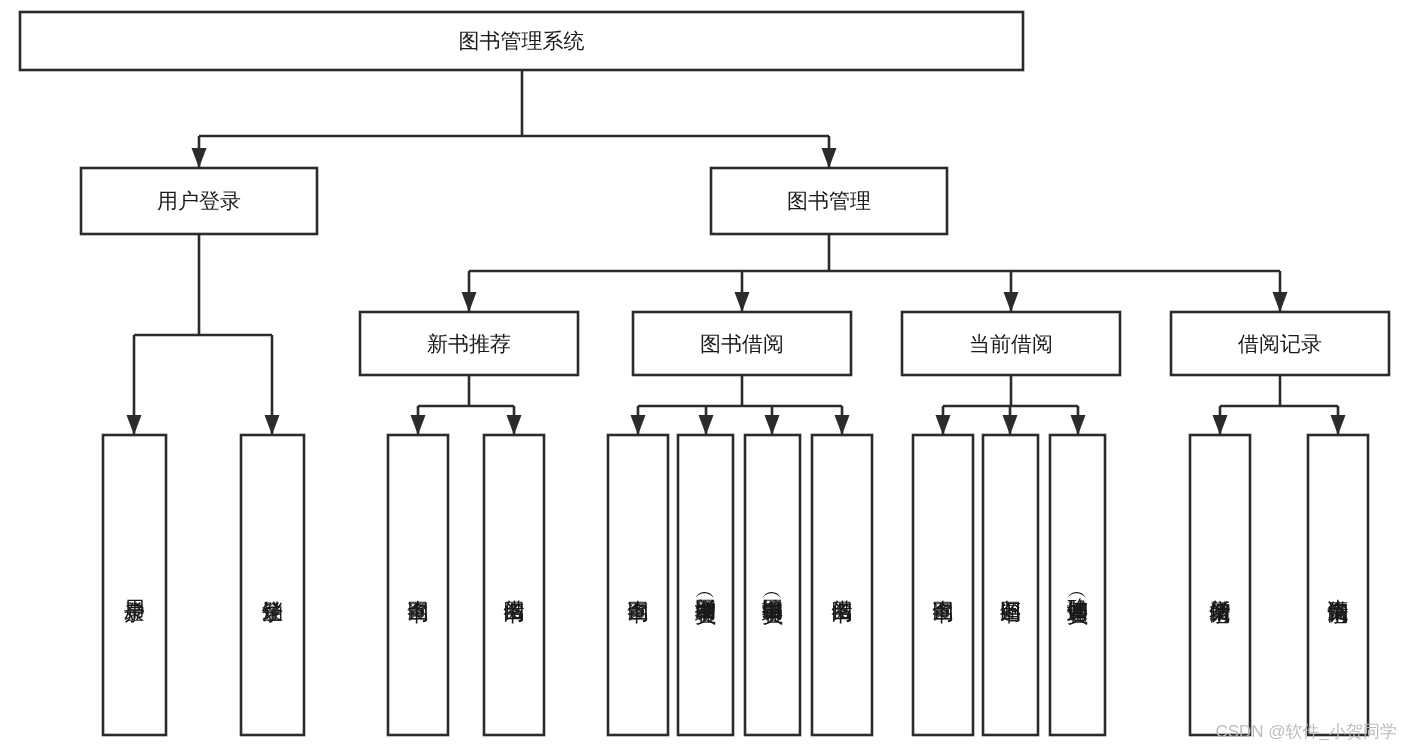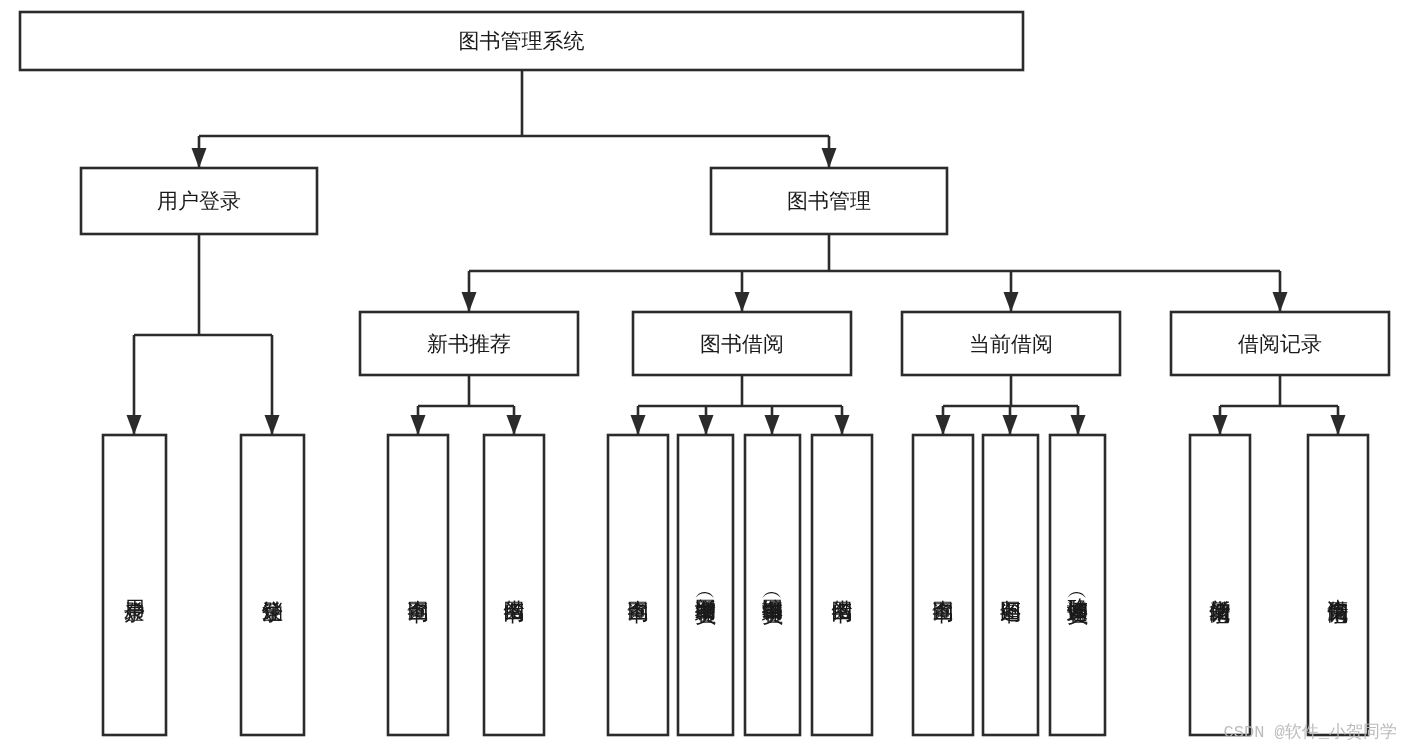--- a/index.html
+++ b/index.html
@@ -60,21 +60,21 @@
     display: flex;
     align-items: center;
     justify-content: center;
     white-space: nowrap;
     pointer-events: none;
   }
   .watermark {
     position: absolute;
     right: 8px;
     bottom: 4px;
-    font-family: Liberation Mono, monospace;
+    font-family: Liberation Sans, sans-serif;
     font-size: 17px;
     color: #b9b9b9;
     white-space: nowrap;
     opacity: 0.95;
   }
 </style>
 </head>
 <body>
 
 <div id="diagram-root">

